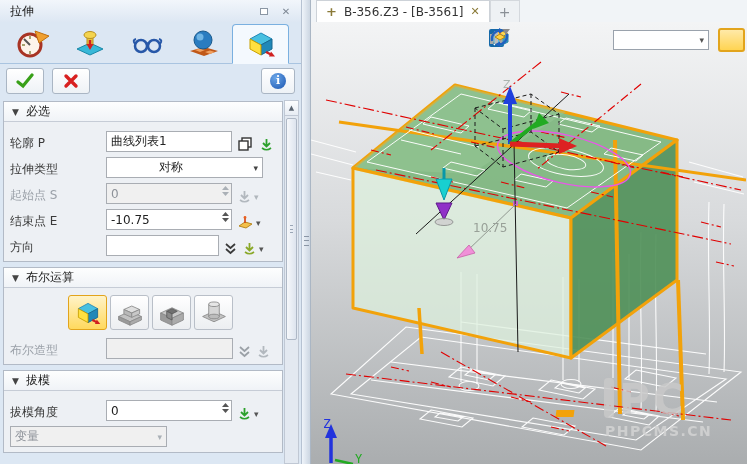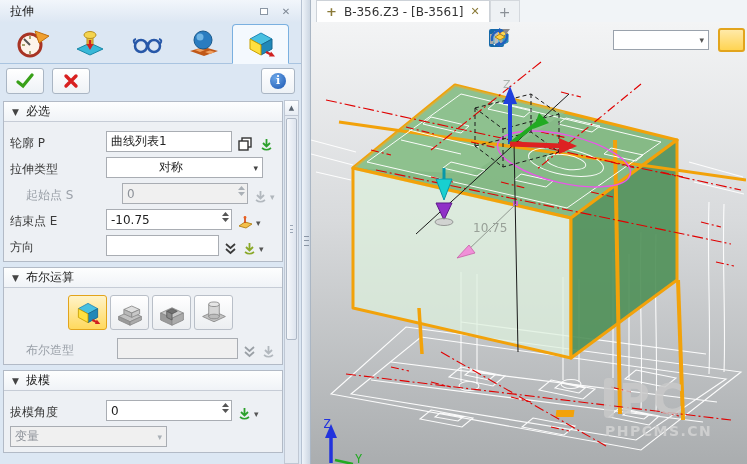--- a/index.html
+++ b/index.html
@@ -23,21 +23,21 @@
   .infobtn { margin-left:auto; width:34px; height:26px; }
   .icircle { width:16px; height:16px; border-radius:50%; background:radial-gradient(circle at 35% 30%, #6aa6e8, #1a55b0); color:#fff; font-size:11px; font-weight:bold; display:flex; align-items:center; justify-content:center; font-family:"DejaVu Serif",serif; }
 
   .formwrap { flex:1; position:relative; padding:4px 18px 0 3px; overflow:hidden; }
   .section { border:1px solid #b2bac6; margin-bottom:5px; background:#edf0f4; }
   .sechead { height:20px; background:linear-gradient(#fdfefe,#f0f3f7); border-bottom:1px solid #c6ccd6; display:flex; align-items:center; gap:7px; padding-left:8px; color:#222; }
   .tri { font-size:9px; color:#444; }
   .secbody { padding:4px 0 3px 0; }
   .frow { display:flex; align-items:flex-end; height:24px; margin:2px 6px; }
   .frow .lab { width:96px; color:#3a3a3a; }
-  .frow .lab.dis { color:#9aa0a8;margin-left:16px; }
+  .frow .lab.dis { color:#9aa0a8; }
   .ibox { position:relative; height:21px; background:#fff; border:1px solid #a9adb3; display:flex; align-items:center;margin-top:40px; }
   .ibox input { border:none; outline:none; width:100%; height:100%; padding:0 4px; font:inherit; color:#222; background:transparent; }
   .ibox.dis { background:#f0f0f0; }
   .ibox.dis input { color:#8d9299; }
   .spin { position:absolute; right:2px; top:2px; display:flex; flex-direction:column; gap:2px; }
   .caret { color:#444; font-size:9px; margin-left:auto; padding:0 4px; }
   .caret.dis { color:#aab0b6; }
   .tico { margin-left:5px; display:flex; align-items:center; gap:2px; }
   .dd { font-size:9px; color:#555; }
   .dd.dis { color:#b0b6bc; }

